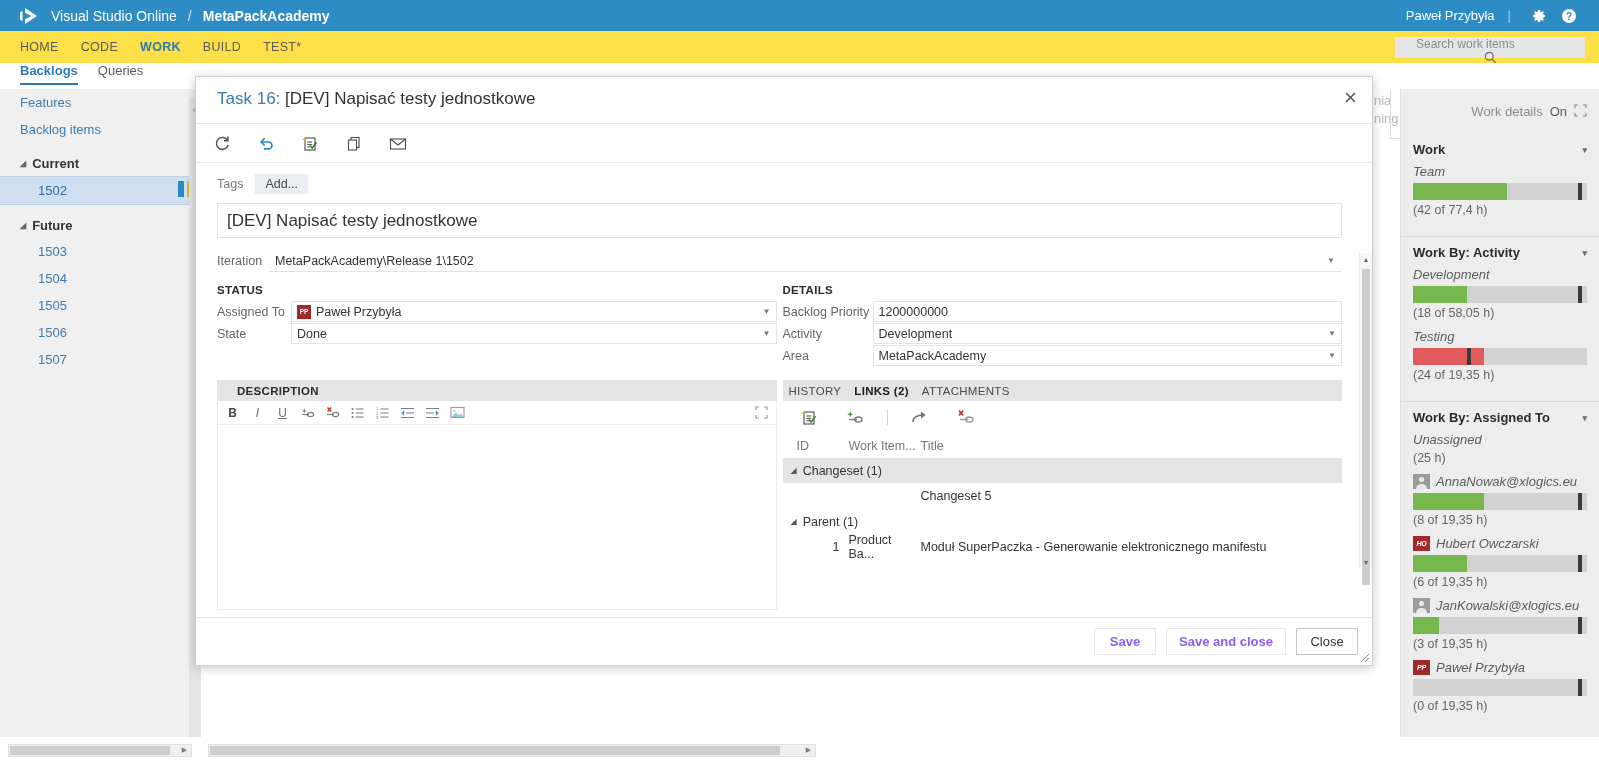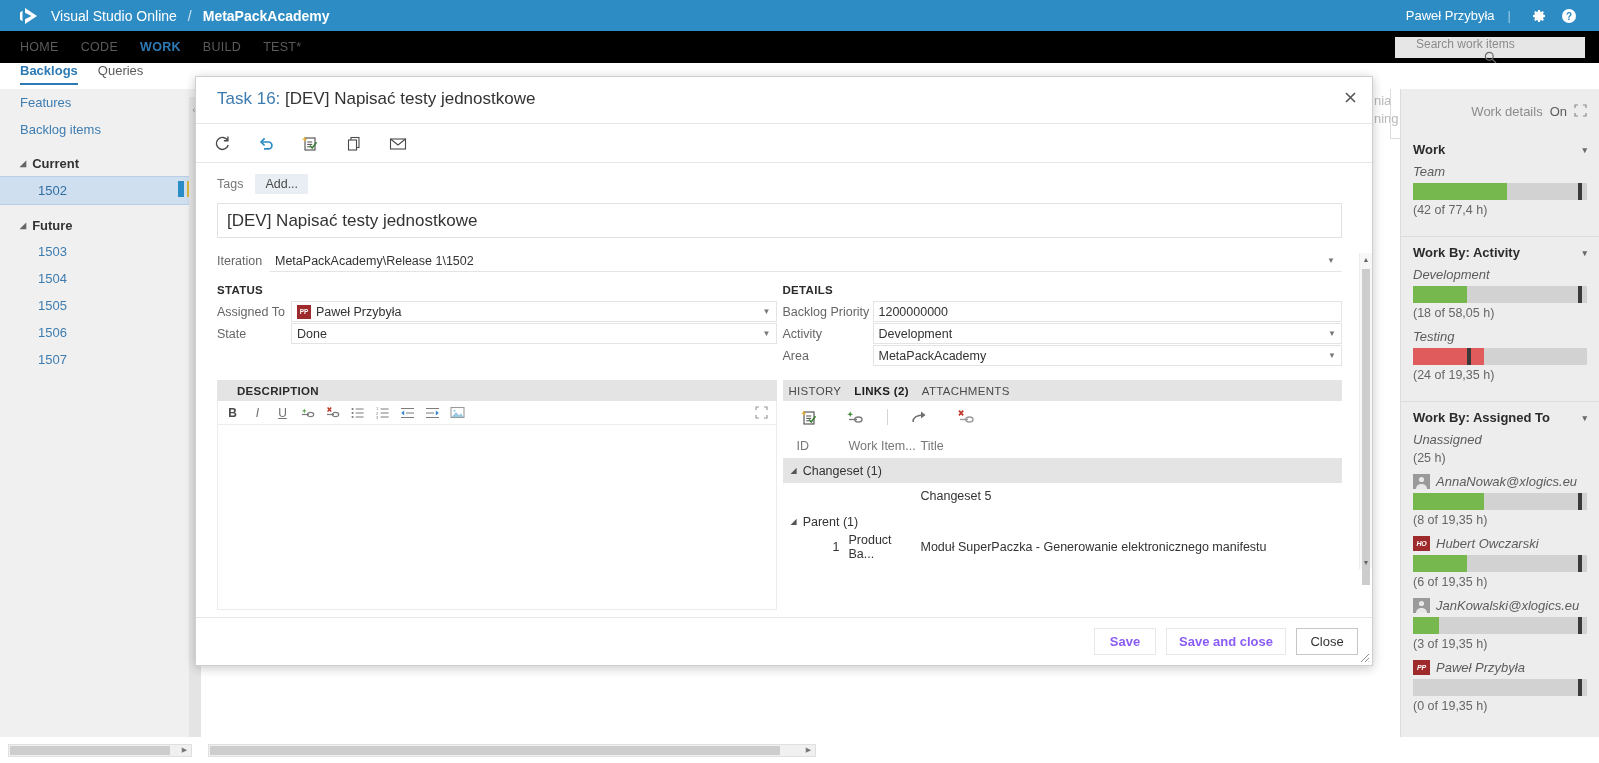--- a/index.html
+++ b/index.html
@@ -23,21 +23,21 @@
   .topbar .slash { margin:0 11px; color:#cfe4f2; font-size:14px; }
   .topbar .project { font-size:14px; font-weight:bold; color:#fff; }
   .topbar .right { margin-left:auto; display:flex; align-items:center; padding-right:15px; }
   .topbar .user { font-size:13px; color:#fff; }
   .topbar .sep { margin:0 13px; color:#9fcbe5; }
   .topbar .ticon { width:30px; height:31px; display:flex; align-items:center; justify-content:center; cursor:pointer;}
 
   
   .navbar {
     position:absolute; left:0; top:31px; width:1599px; height:32px;
-    background:#000000; display:flex; align-items:center;
+    background:#fde047; display:flex; align-items:center;
   }
   .navbar .item { font-size:12.5px; color:#5b5b5b; margin-left:22px; letter-spacing:.3px; cursor:pointer;}
   .navbar .item:first-child { margin-left:20px; }
   .navbar .item.active { color:#2d7ab5; font-weight:bold; }
   .searchbox {
     margin-left:auto; margin-right:14px; width:190px; height:21px;
     background:#e6e6e6; display:flex; align-items:center; position:relative;flex-direction:column;
   }
   .searchbox input {
     border:none; background:transparent; outline:none; flex:1;

